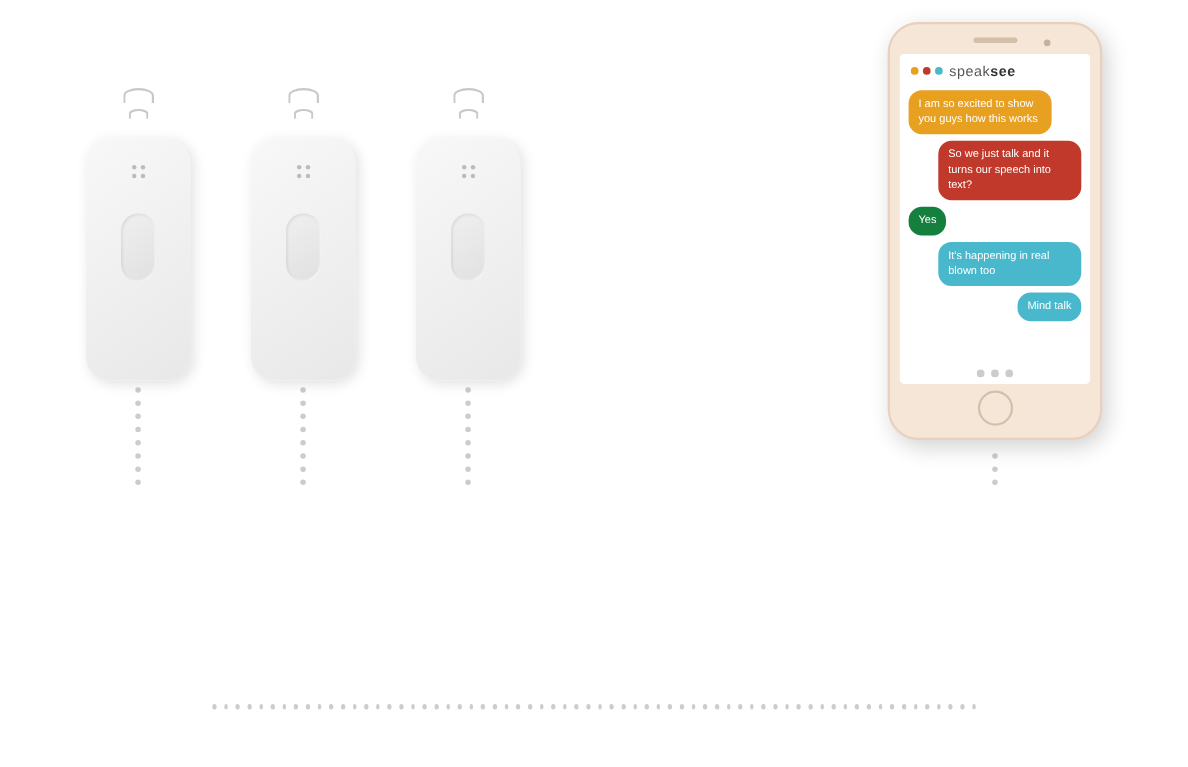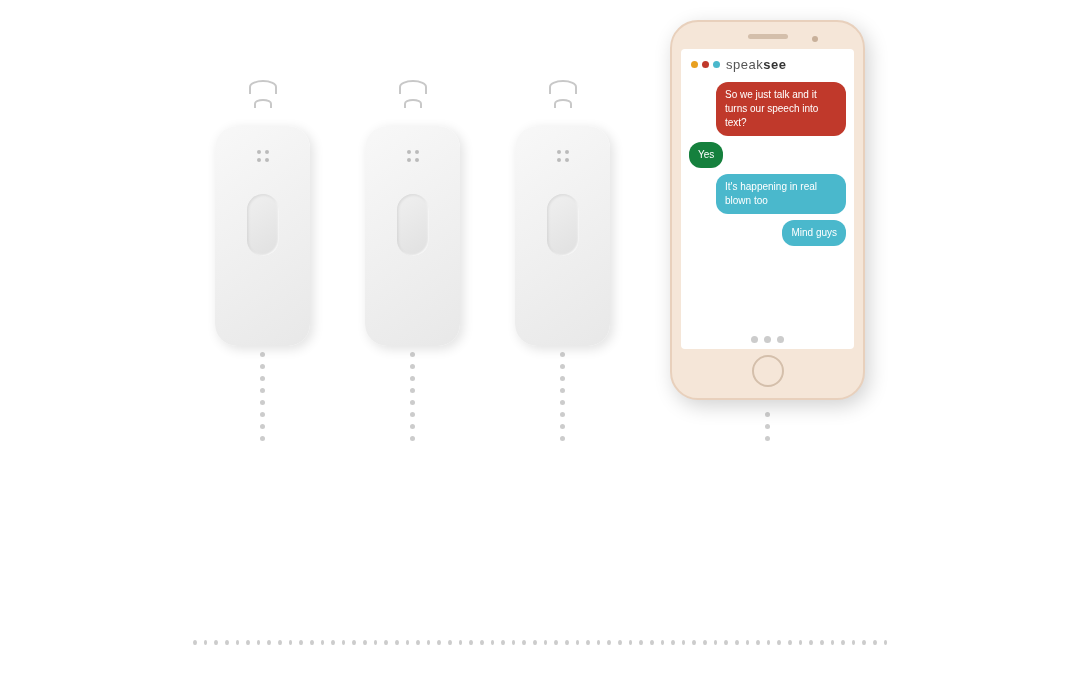--- a/index.html
+++ b/index.html
@@ -261,21 +261,21 @@
       align-items: center;
       gap: 7px;
       padding-top: 6px;
     }
   </style>
 </head>
 <body>
 
 <div class="scene">
 
-  <div style="display:flex; align-items:flex-start; justify-content:center; width:924px; height:697px; position:relative; padding-top:50px;">
+  <div style="display:flex; align-items:flex-start; justify-content:space-between; width:924px; height:697px; position:relative; padding-top:50px;">
 
     <div style="display:flex; gap:55px; align-items:flex-start; margin-top:30px;">
 
       <div class="device-with-line">
 
         <div class="wifi-signal">
           <div class="wifi-arc wifi-arc-1" style="border-color:#c8c8c8;"></div>
           <div class="wifi-arc wifi-arc-2" style="border-color:#c8c8c8;"></div>
         </div>
 
@@ -384,24 +384,25 @@
               <div class="header-dot header-dot-orange"></div>
               <div class="header-dot header-dot-red"></div>
               <div class="header-dot header-dot-blue"></div>
             </div>
             <div class="header-title">
               speak<span>see</span>
             </div>
           </div>
 
           <div class="chat-area">
+            <div class="bubble bubble-orange bubble-left">I am so excited to show you guys how this works</div>
             <div class="bubble bubble-red bubble-right">So we just talk and it turns our speech into text?</div>
             <div class="bubble bubble-green bubble-left">Yes</div>
             <div class="bubble bubble-blue bubble-right">It's happening in real blown too</div>
-            <div class="bubble bubble-blue bubble-right">Mind guys</div>
+            <div class="bubble bubble-blue bubble-right">Mind talk</div>
           </div>
 
           <div class="chat-indicator">
             <div class="indicator-dot"></div>
             <div class="indicator-dot"></div>
             <div class="indicator-dot"></div>
           </div>
         </div>
 
         <div class="phone-home-button"></div>

